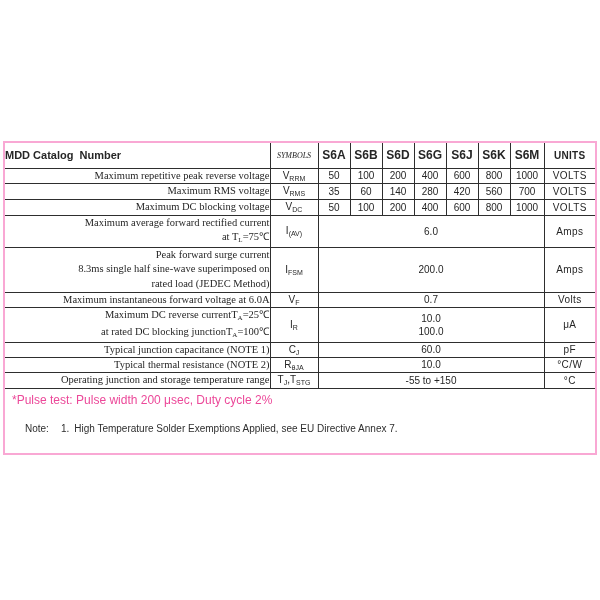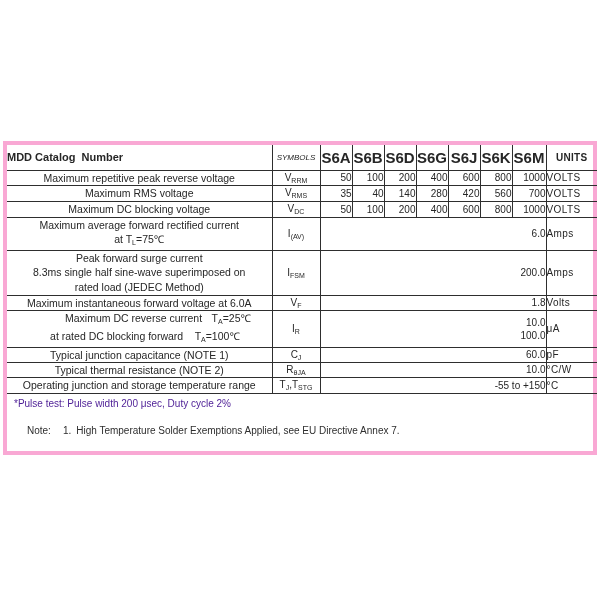--- a/index.html
+++ b/index.html
@@ -8,21 +8,21 @@
     background:#ffffff;
     font-family:"Liberation Sans", sans-serif;
     color:#262626;
     position:relative;
     overflow:hidden;
   }
   .sheet-box {
     position:absolute;
     left:3px; top:141px;
     width:594px; height:314px;
-    border:4px solid #f9a8d4;
+    border:2px solid #f9a8d4;
     box-sizing:border-box;
     background:#fff;
   }
   table.spec {
     width:100%;
     table-layout:fixed;
     border-collapse:collapse;
   }
   .spec th, .spec td {
     border:1px solid #2e2e2e;
@@ -40,43 +40,43 @@
   tr.r2  { height:16px; }
   tr.r3  { height:16px; }
   tr.r4  { height:32px; }
   tr.r5  { height:45px; }
   tr.r6  { height:14px; }
   tr.r7  { height:30px; }
   tr.r8  { height:14px; }
   tr.r9  { height:13px; }
   tr.r10 { height:16px; }
 
-  .c-param  { text-align:center; padding:1px 4px 1px 6px; font-size:10.5px; line-height:14px; }
+  .c-param  { text-align:right; padding:1px 4px 1px 6px; font-size:10.5px; line-height:14px;font-family:Liberation Serif, serif; }
   tr.r5 .c-param { line-height:14.5px;margin-top:20px; }
   .c-sym    { text-align:center; font-size:10px; font-weight:normal; }
-  .c-val    { text-align:right; font-size:10px; line-height:13px; }
-  .c-unit   { font-size:10px; letter-spacing:0.4px; }
+  .c-val    { text-align:center; font-size:10px; line-height:13px; }
+  .c-unit   { text-align:center; font-size:10px; letter-spacing:0.4px; }
 
   .head-catalog {
     text-align:left; padding-left:6px;
     font-size:11px; font-weight:bold;
     white-space:pre-wrap;
   }
-  .head-sym  { font-style:italic; font-weight:normal; font-size:8px; text-align:center; }
-  .head-model{ font-size:15px; font-weight:bold; text-align:center; }
+  .head-sym  { font-style:italic; font-weight:normal; font-size:8px; text-align:center;font-family:Liberation Serif, serif; }
+  .head-model{ font-size:12px; font-weight:bold; text-align:center; }
   .head-units{ font-size:10px; font-weight:bold; text-align:center; letter-spacing:0.3px; }
 
   .sub { font-size:7px; vertical-align:-2px; letter-spacing:0; }
   .pline { white-space:nowrap; }
   .fixedw { display:inline-block; }
 
   .foot-pulse {
     margin:4px 0 8px 7px;
-    font-size:10px;
-    color:#4c1d95;
+    font-size:12px;
+    color:#ec4899;
     white-space:pre-wrap;
   }
   .foot-note {
     margin:16px 0 0 20px;
     font-size:10px;
     color:#2e2e2e;
   }
   .foot-note .note-label { margin-right:12px; }
   .foot-note .note-num   { margin-right:5px; }
 </style>
@@ -125,21 +125,21 @@
           <td class="c-val">800</td>
           <td class="c-val">1000</td>
           <td class="c-unit">VOLTS</td>
         </tr>
         <tr class="r2">
           <td class="c-param">
             <div class="pline"><span>Maximum RMS voltage</span></div>
           </td>
           <td class="c-sym"><span>V</span><span class="sub">RMS</span></td>
           <td class="c-val">35</td>
-          <td class="c-val">40</td>
+          <td class="c-val">60</td>
           <td class="c-val">140</td>
           <td class="c-val">280</td>
           <td class="c-val">420</td>
           <td class="c-val">560</td>
           <td class="c-val">700</td>
           <td class="c-unit">VOLTS</td>
         </tr>
         <tr class="r3">
           <td class="c-param">
             <div class="pline"><span>Maximum DC blocking voltage</span></div>
@@ -176,28 +176,28 @@
             <div>200.0</div>
           </td>
           <td class="c-unit">Amps</td>
         </tr>
         <tr class="r6">
           <td class="c-param">
             <div class="pline"><span>Maximum instantaneous forward voltage at 6.0A</span></div>
           </td>
           <td class="c-sym"><span>V</span><span class="sub">F</span></td>
           <td class="c-val" colspan="7">
-            <div>1.8</div>
+            <div>0.7</div>
           </td>
           <td class="c-unit">Volts</td>
         </tr>
         <tr class="r7">
           <td class="c-param">
             <div class="pline"><span class="fixedw" style="width: 156px; padding-left: 28px;">Maximum DC reverse current</span><span>T</span><span class="sub">A</span><span>=25℃</span></div>
-            <div class="pline"><span class="fixedw" style="width: 156px;">at rated DC blocking forward</span><span>T</span><span class="sub">A</span><span>=100℃</span></div>
+            <div class="pline"><span class="fixedw" style="width: 156px;">at rated DC blocking junction</span><span>T</span><span class="sub">A</span><span>=100℃</span></div>
           </td>
           <td class="c-sym"><span>I</span><span class="sub">R</span></td>
           <td class="c-val" colspan="7">
             <div>10.0</div>
             <div>100.0</div>
           </td>
           <td class="c-unit">μA</td>
         </tr>
         <tr class="r8">
           <td class="c-param">

